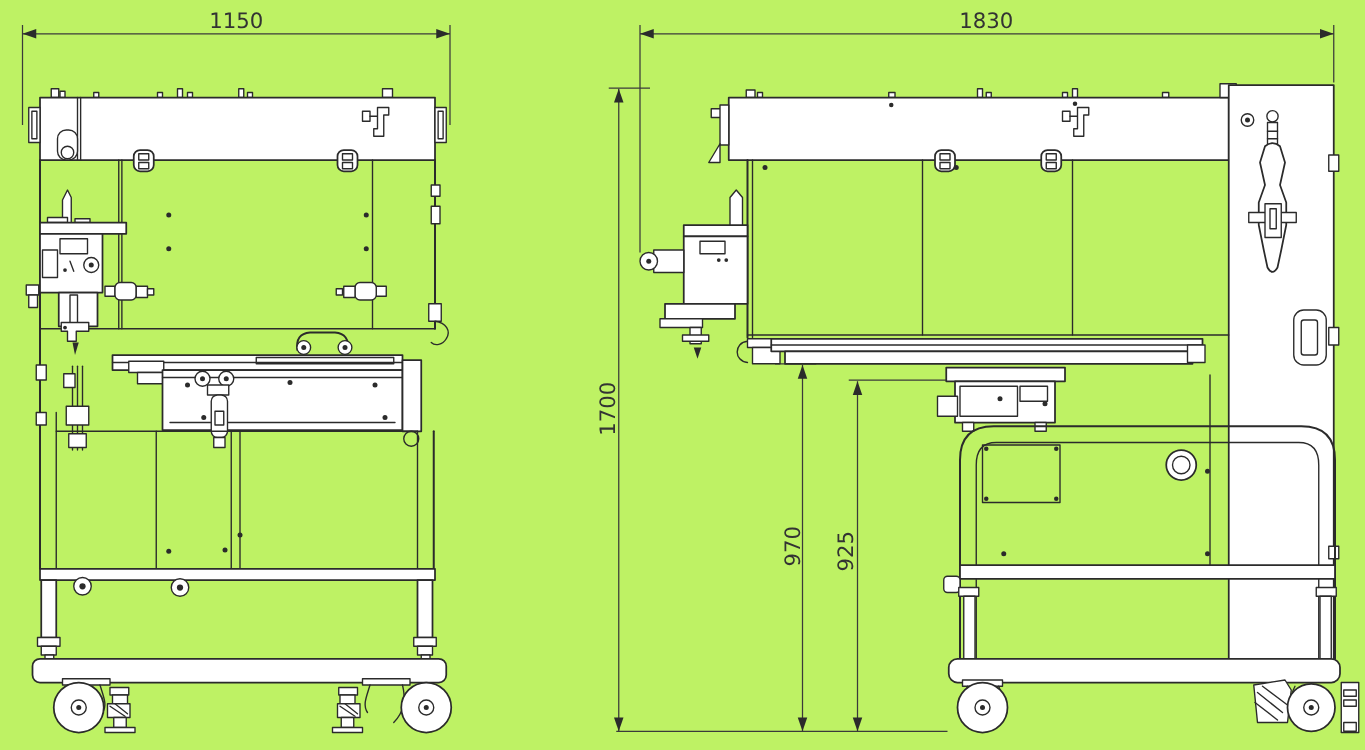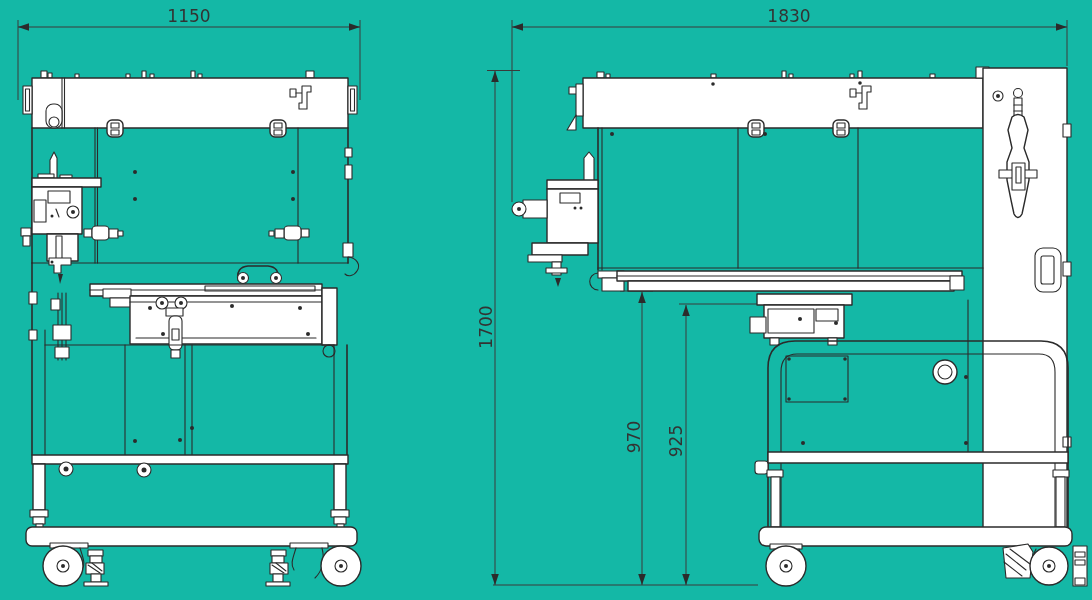--- a/index.html
+++ b/index.html
@@ -1,16 +1,16 @@
 <!DOCTYPE html>
 <html><head>
 <meta charset="utf-8">
 <style>
   html,body{margin:0;padding:0;background:#ffffff;}
-  .stage{position:relative;width:1092px;height:600px;background:#14b8a6;overflow:hidden;}
+  .stage{position:relative;width:1092px;height:600px;background:#bef264;overflow:hidden;}
   svg{display:block;}
   .ol{fill:none;stroke:#2b2b2b;stroke-width:1.6;stroke-linejoin:round;stroke-linecap:round;}
   .ol2{fill:none;stroke:#2b2b2b;stroke-width:1.1;stroke-linejoin:round;stroke-linecap:round;}
   .fw{fill:#ffffff;stroke:#2b2b2b;stroke-width:1.4;stroke-linejoin:round;}
   .fw2{fill:#ffffff;stroke:#2b2b2b;stroke-width:1.1;stroke-linejoin:round;}
   .fd{fill:#2b2b2b;stroke:none;}
   .dim{fill:none;stroke:#3a3a3a;stroke-width:1;}
   .dimtext{font-family:"DejaVu Sans",sans-serif;font-size:17px;fill:#333;}
 </style>
 </head>

